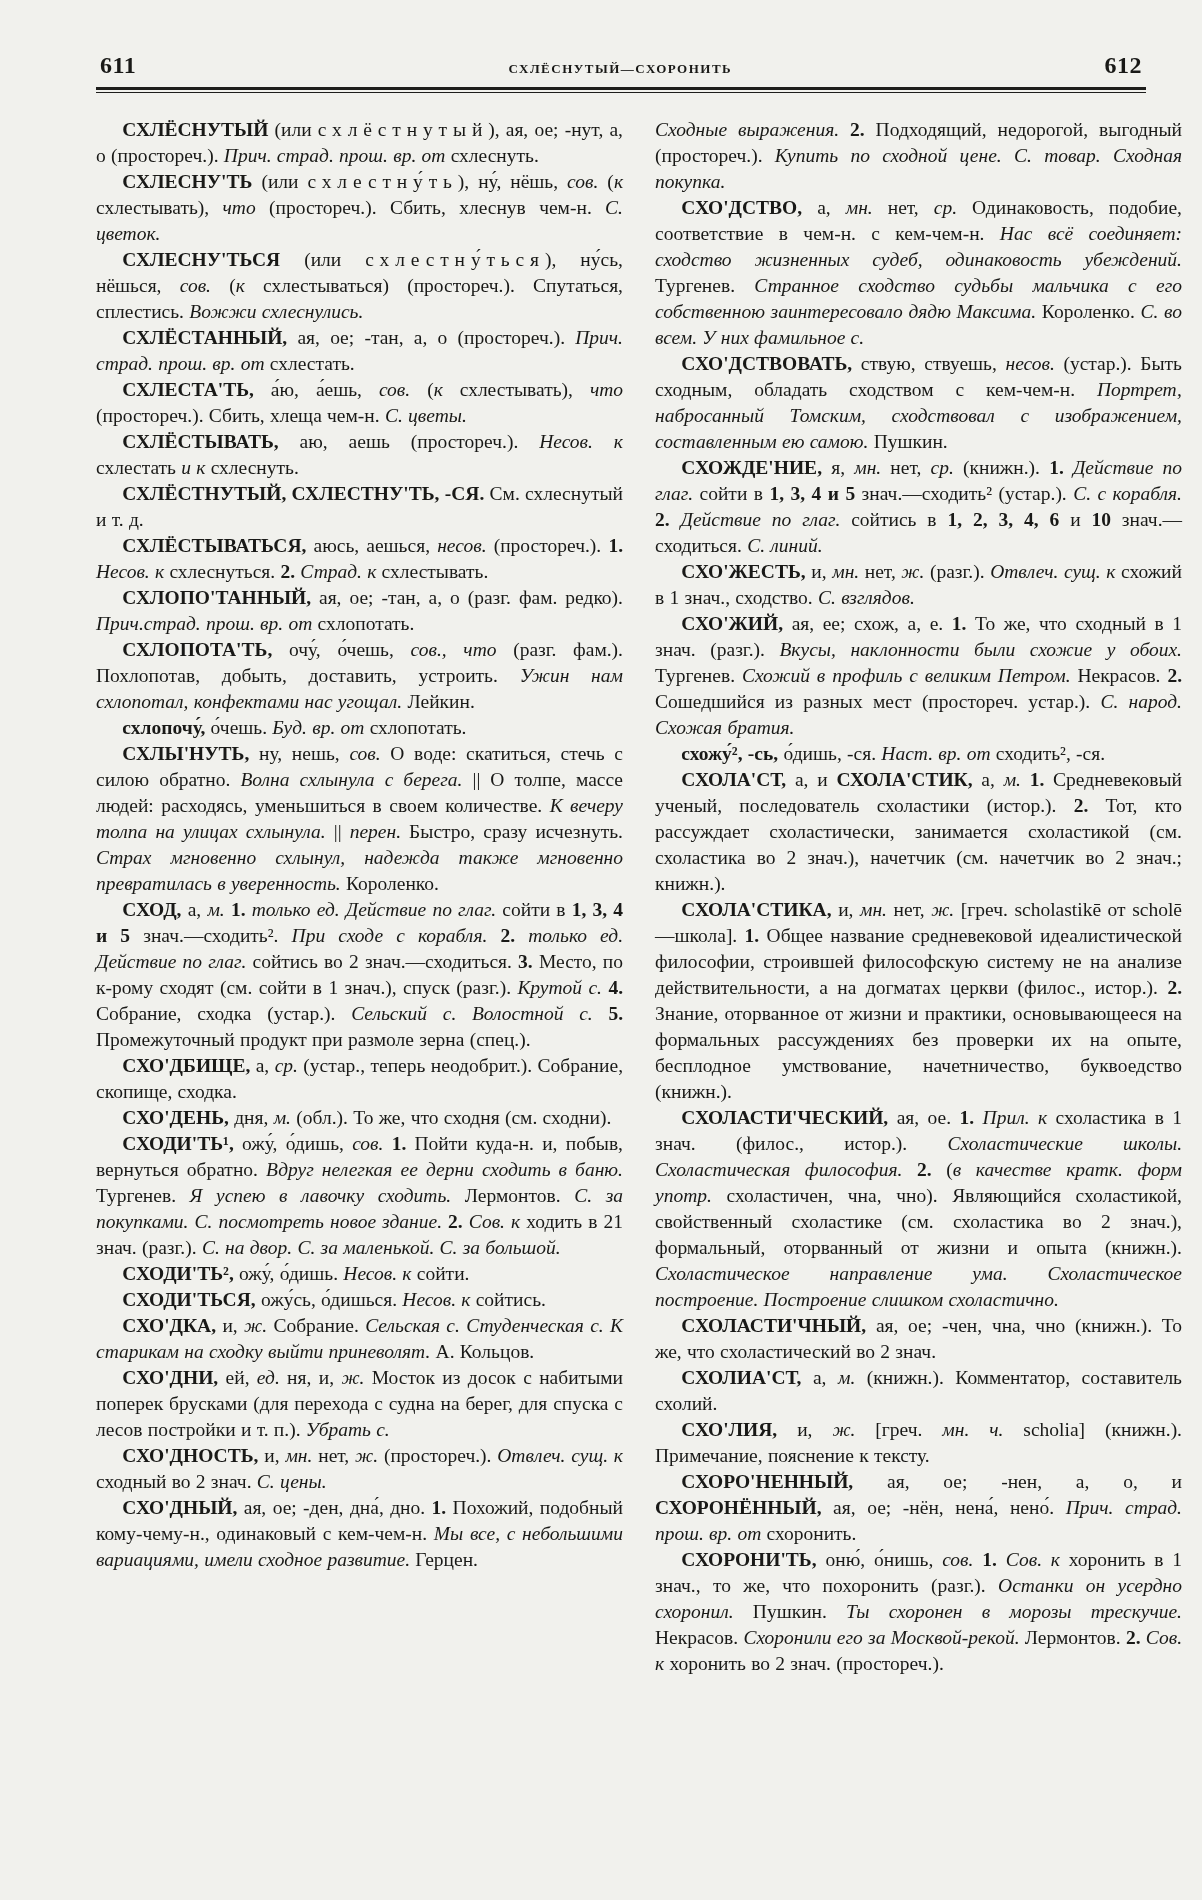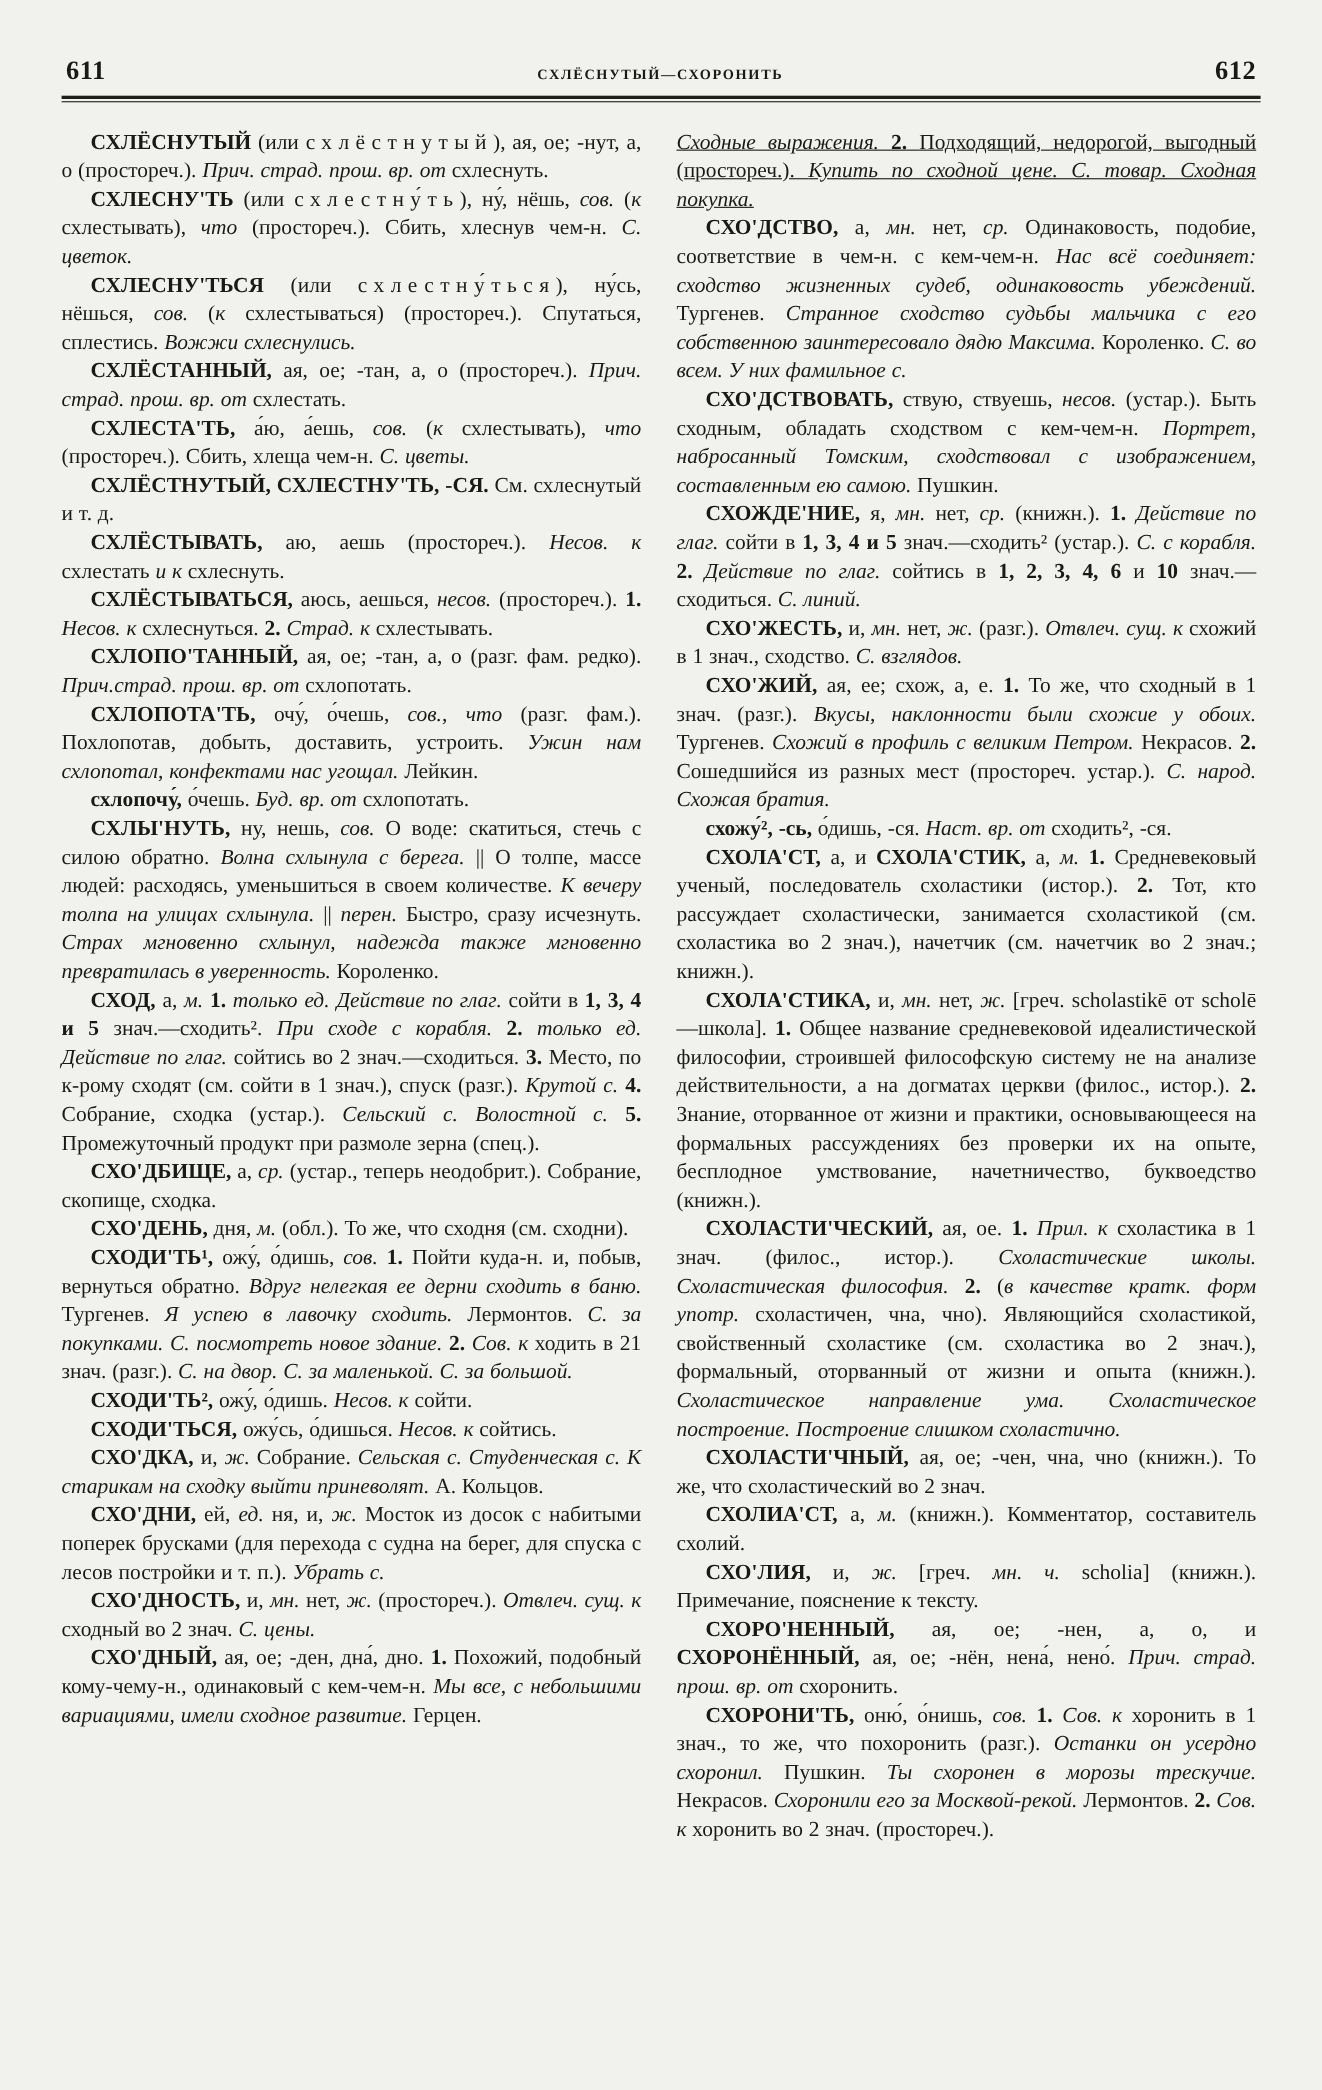--- a/index.html
+++ b/index.html
@@ -5,21 +5,21 @@
   html, body { margin: 0; padding: 0; }
   body {
     width: 1202px;
     min-height: 1900px;
     margin: 0 auto;
     background: #f1f1ed;
     color: #191917;
     font-family: "Liberation Serif", "DejaVu Serif", serif;
     box-sizing: border-box;
   }
-  .page { padding: 52px 56px 40px 56px; box-sizing: border-box; }
+  .page { padding: 52px 56px 40px 56px; box-sizing: border-box; margin-left: 40px; }
   header.page-header {
     display: flex;
     align-items: baseline;
     justify-content: space-between;
     padding: 0 4px;
   }
   .page-num {
     font-weight: bold;
     font-size: 24px;
     letter-spacing: 0.5px;
@@ -46,21 +46,21 @@
     flex: 0 0 527px;
     font-size: 19.5px;
     line-height: 26px;
     text-align: justify;
   }
   p.entry {
     margin: 0;
     text-indent: 1.35em;
     word-spacing: 0.02em;
   }
-  p.entry.noindent { text-indent: 0; text-decoration: underline; }
+  p.entry.noindent { text-indent: 0; }
   .r-b  { font-weight: bold; }
   .r-i  { font-style: italic; }
   .r-sp { letter-spacing: 0.3em; }
 </style>
 </head>
 <body style="background: rgb(241, 241, 237); color: rgb(25, 25, 23);">
 
 <div class="page">
   <header class="page-header">
     <span class="page-num">611</span>
@@ -68,22 +68,22 @@
     <span class="page-num">612</span>
   </header>
   <div class="header-rule"></div>
   <main class="columns">
     <section class="col" id="col-left">
         <p class="entry"><span class="r-b">СХЛЁСНУТЫЙ </span><span class="r-n">(или </span><span class="r-sp">схлёстнутый</span><span class="r-n">), ая, ое; -нут, а, о (простореч.). </span><span class="r-i">Прич. страд. прош. вр. от </span><span class="r-n">схлеснуть.</span></p>
         <p class="entry"><span class="r-b">СХЛЕСНУ'ТЬ </span><span class="r-n">(или </span><span class="r-sp">схлестну́ть</span><span class="r-n">), ну́, нёшь, </span><span class="r-i">сов.</span><span class="r-n"> (</span><span class="r-i">к</span><span class="r-n"> схлестывать), </span><span class="r-i">что</span><span class="r-n"> (простореч.). Сбить, хлеснув чем-н. </span><span class="r-i">С. цветок.</span></p>
         <p class="entry"><span class="r-b">СХЛЕСНУ'ТЬСЯ </span><span class="r-n">(или </span><span class="r-sp">схлестну́ться</span><span class="r-n">), ну́сь, нёшься, </span><span class="r-i">сов.</span><span class="r-n"> (</span><span class="r-i">к</span><span class="r-n"> схлестываться) (простореч.). Спутаться, сплестись. </span><span class="r-i">Вожжи схлеснулись.</span></p>
         <p class="entry"><span class="r-b">СХЛЁСТАННЫЙ, </span><span class="r-n">ая, ое; -тан, а, о (простореч.). </span><span class="r-i">Прич. страд. прош. вр. от </span><span class="r-n">схлестать.</span></p>
         <p class="entry"><span class="r-b">СХЛЕСТА'ТЬ, </span><span class="r-n">а́ю, а́ешь, </span><span class="r-i">сов.</span><span class="r-n"> (</span><span class="r-i">к</span><span class="r-n"> схлестывать), </span><span class="r-i">что</span><span class="r-n"> (простореч.). Сбить, хлеща чем-н. </span><span class="r-i">С. цветы.</span></p>
+        <p class="entry"><span class="r-b">СХЛЁСТЫВАТЬ, </span><span class="r-n">аю, аешь (простореч.). </span><span class="r-i">Несов. к</span><span class="r-n"> схлестать </span><span class="r-i">и к</span><span class="r-n"> схлеснуть.</span></p>
         <p class="entry"><span class="r-b">СХЛЁСТНУТЫЙ, СХЛЕСТНУ'ТЬ, -СЯ. </span><span class="r-n">См. схлеснутый и т. д.</span></p>
-        <p class="entry"><span class="r-b">СХЛЁСТЫВАТЬ, </span><span class="r-n">аю, аешь (простореч.). </span><span class="r-i">Несов. к</span><span class="r-n"> схлестать </span><span class="r-i">и к</span><span class="r-n"> схлеснуть.</span></p>
         <p class="entry"><span class="r-b">СХЛЁСТЫВАТЬСЯ, </span><span class="r-n">аюсь, аешься, </span><span class="r-i">несов.</span><span class="r-n"> (простореч.). </span><span class="r-b">1. </span><span class="r-i">Несов. к</span><span class="r-n"> схлеснуться. </span><span class="r-b">2. </span><span class="r-i">Страд. к</span><span class="r-n"> схлестывать.</span></p>
         <p class="entry"><span class="r-b">СХЛОПО'ТАННЫЙ, </span><span class="r-n">ая, ое; -тан, а, о (разг. фам. редко). </span><span class="r-i">Прич.страд. прош. вр. от </span><span class="r-n">схлопотать.</span></p>
         <p class="entry"><span class="r-b">СХЛОПОТА'ТЬ, </span><span class="r-n">очу́, о́чешь, </span><span class="r-i">сов., что</span><span class="r-n"> (разг. фам.). Похлопотав, добыть, доставить, устроить. </span><span class="r-i">Ужин нам схлопотал, конфектами нас угощал.</span><span class="r-n"> Лейкин.</span></p>
         <p class="entry"><span class="r-b">схлопочу́, </span><span class="r-n">о́чешь. </span><span class="r-i">Буд. вр. от </span><span class="r-n">схлопотать.</span></p>
         <p class="entry"><span class="r-b">СХЛЫ'НУТЬ, </span><span class="r-n">ну, нешь, </span><span class="r-i">сов.</span><span class="r-n"> О воде: скатиться, стечь с силою обратно. </span><span class="r-i">Волна схлынула с берега.</span><span class="r-n"> || О толпе, массе людей: расходясь, уменьшиться в своем количестве. </span><span class="r-i">К вечеру толпа на улицах схлынула.</span><span class="r-n"> || </span><span class="r-i">перен.</span><span class="r-n"> Быстро, сразу исчезнуть. </span><span class="r-i">Страх мгновенно схлынул, надежда также мгновенно превратилась в уверенность.</span><span class="r-n"> Короленко.</span></p>
         <p class="entry"><span class="r-b">СХОД, </span><span class="r-n">а, </span><span class="r-i">м. </span><span class="r-b">1. </span><span class="r-i">только ед. Действие по глаг.</span><span class="r-n"> сойти в </span><span class="r-b">1, 3, 4 и 5</span><span class="r-n"> знач.—сходить². </span><span class="r-i">При сходе с корабля. </span><span class="r-b">2. </span><span class="r-i">только ед. Действие по глаг.</span><span class="r-n"> сойтись во 2 знач.—сходиться. </span><span class="r-b">3. </span><span class="r-n">Место, по к-рому сходят (см. сойти в 1 знач.), спуск (разг.). </span><span class="r-i">Крутой с. </span><span class="r-b">4. </span><span class="r-n">Собрание, сходка (устар.). </span><span class="r-i">Сельский с. Волостной с. </span><span class="r-b">5. </span><span class="r-n">Промежуточный продукт при размоле зерна (спец.).</span></p>
         <p class="entry"><span class="r-b">СХО'ДБИЩЕ, </span><span class="r-n">а, </span><span class="r-i">ср.</span><span class="r-n"> (устар., теперь неодобрит.). Собрание, скопище, сходка.</span></p>
         <p class="entry"><span class="r-b">СХО'ДЕНЬ, </span><span class="r-n">дня, </span><span class="r-i">м.</span><span class="r-n"> (обл.). То же, что сходня (см. сходни).</span></p>
         <p class="entry"><span class="r-b">СХОДИ'ТЬ¹, </span><span class="r-n">ожу́, о́дишь, </span><span class="r-i">сов. </span><span class="r-b">1. </span><span class="r-n">Пойти куда-н. и, побыв, вернуться обратно. </span><span class="r-i">Вдруг нелегкая ее дерни сходить в баню.</span><span class="r-n"> Тургенев. </span><span class="r-i">Я успею в лавочку сходить.</span><span class="r-n"> Лермонтов. </span><span class="r-i">С. за покупками. С. посмотреть новое здание. </span><span class="r-b">2. </span><span class="r-i">Сов. к</span><span class="r-n"> ходить в 21 знач. (разг.). </span><span class="r-i">С. на двор. С. за маленькой. С. за большой.</span></p>
         <p class="entry"><span class="r-b">СХОДИ'ТЬ², </span><span class="r-n">ожу́, о́дишь. </span><span class="r-i">Несов. к</span><span class="r-n"> сойти.</span></p>

